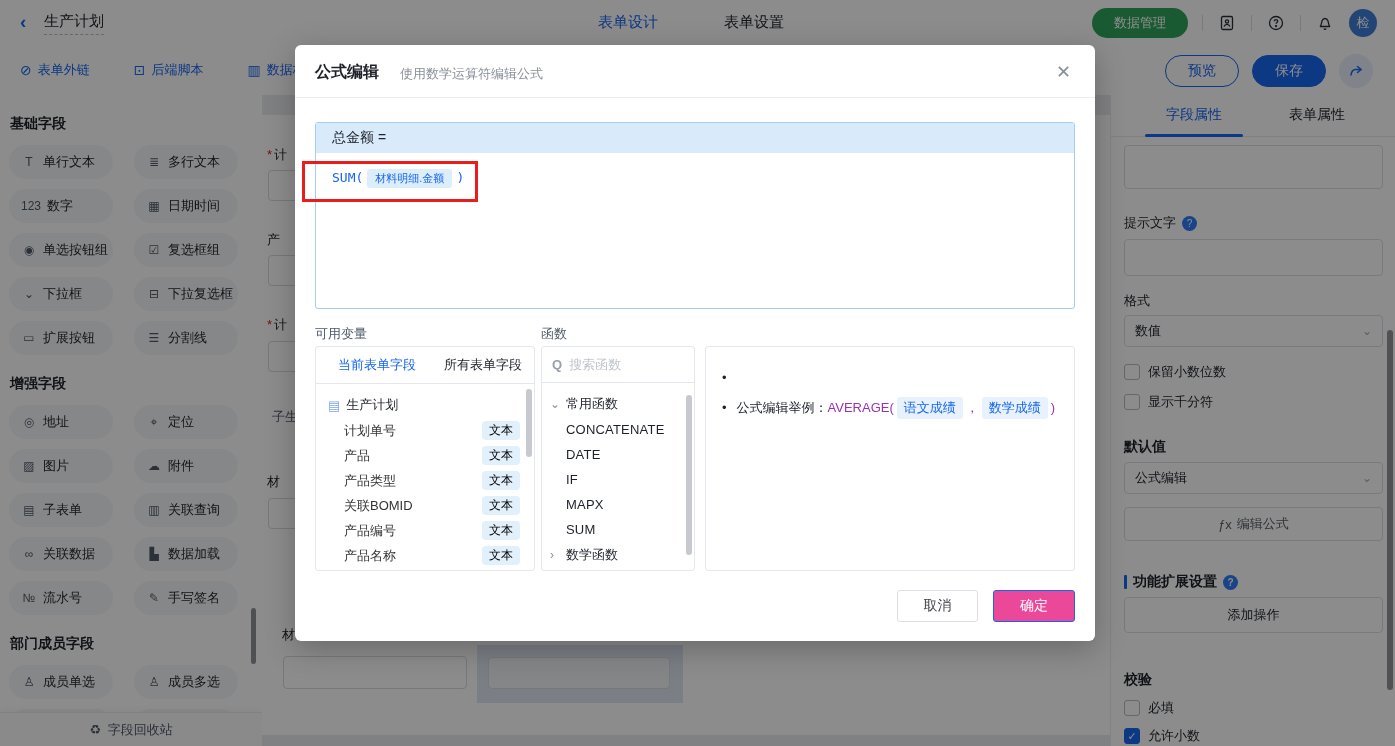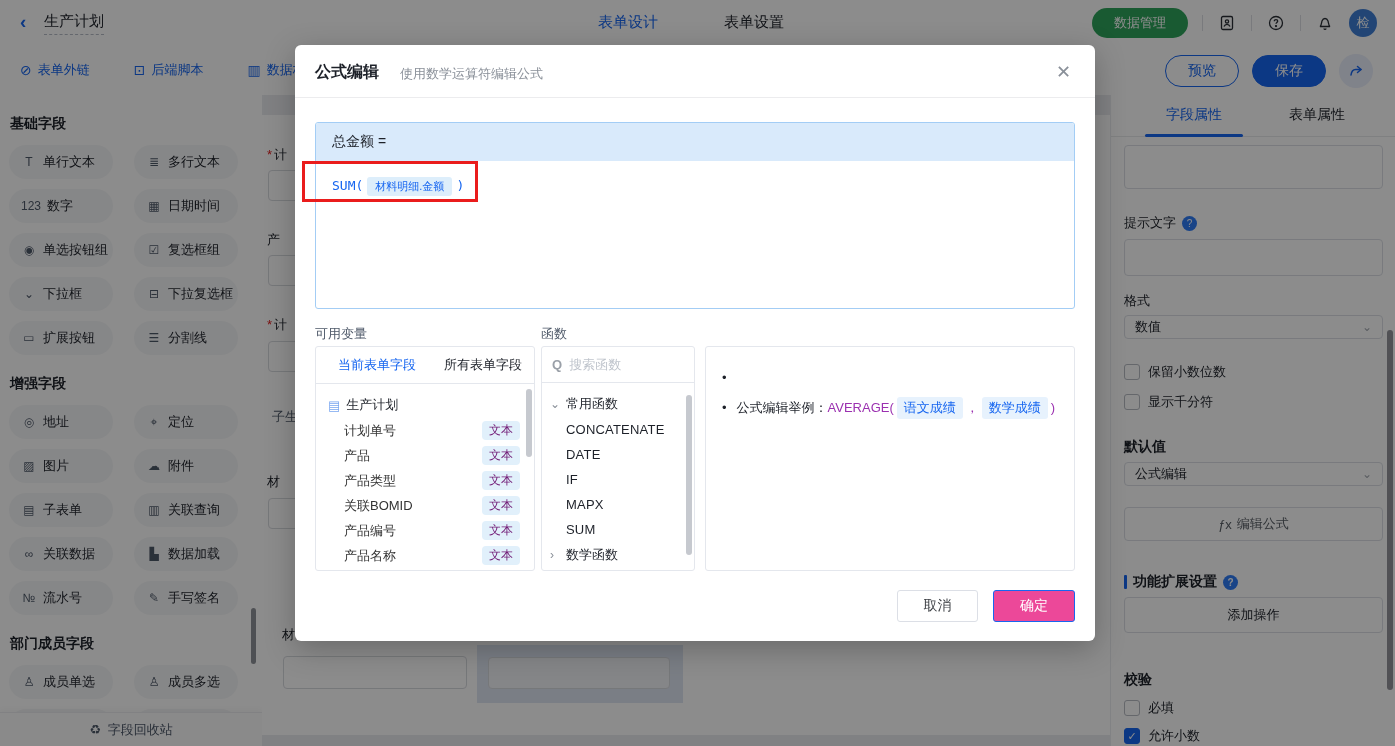--- a/index.html
+++ b/index.html
@@ -59,38 +59,38 @@
   .rightbar{position:absolute;left:1110px;top:95px;width:285px;height:651px;background:#fff;border-left:1px solid #ebedf0;z-index:1;}
   .rb-tabs{position:absolute;left:0;top:0;width:285px;height:42px;border-bottom:1px solid #e8e9eb;}
   .rb-tab{position:absolute;top:11px;font-size:14px;cursor:pointer;}
   .rb-tab-0{left:55px;color:#1766f0;}
   .rb-tab-1{left:178px;color:#1d2129;}
   .rb-underline{position:absolute;left:34px;top:39px;width:98px;height:3px;background:#1766f0;border-radius:2px;}
   .rb-input{position:absolute;left:13px;width:259px;border:1px solid #dcdfe6;border-radius:4px;background:#fff;font-size:13px;padding:0 10px;color:#1d2129;}
   .rb-label{position:absolute;left:13px;font-size:13px;color:#1d2129;display:flex;align-items:center;gap:6px;}
   .rb-label.bold{font-weight:700;font-size:14px;}
   .help-dot{width:15px;height:15px;border-radius:50%;background:#2e7cf6;color:#fff;font-size:10px;display:flex;align-items:center;justify-content:center;}
-  .rb-select{position:absolute;left:13px;width:259px;height:24px;border:1px solid #dcdfe6;border-radius:4px;background:#fff;font-size:13px;color:#1d2129;display:flex;align-items:center;padding:0 10px;justify-content:space-between;cursor:pointer;}
+  .rb-select{position:absolute;left:13px;width:259px;height:32px;border:1px solid #dcdfe6;border-radius:4px;background:#fff;font-size:13px;color:#1d2129;display:flex;align-items:center;padding:0 10px;justify-content:space-between;cursor:pointer;}
   .rb-select .chev{color:#a6abb3;font-size:12px;}
   .cb-row{position:absolute;left:13px;display:flex;align-items:center;gap:8px;font-size:13px;color:#1d2129;cursor:pointer;}
   .cb{width:16px;height:16px;border:1px solid #b8bcc4;border-radius:3px;background:#fff;display:flex;align-items:center;justify-content:center;font-size:11px;color:#fff;}
   .cb.checked{background:#1766f0;border-color:#1766f0;}
   .rb-btn{position:absolute;left:13px;width:259px;height:34px;border:1px solid #dcdfe6;border-radius:4px;background:#fff;font-size:13px;color:#595f66;display:flex;align-items:center;justify-content:center;gap:5px;cursor:pointer;}
   .accent-bar{width:3px;height:14px;background:#1766f0;border-radius:1px;display:inline-block;}
 
   
   .overlay{position:absolute;left:0;top:0;width:1395px;height:746px;background:rgba(0,0,0,0.45);z-index:10;}
   .modal{position:absolute;left:295px;top:45px;width:800px;height:596px;background:#fff;border-radius:6px;box-shadow:0 8px 30px rgba(0,0,0,0.25);z-index:20;}
   .modal-header{position:absolute;left:0;top:0;width:800px;height:53px;border-bottom:1px solid #ececee;}
   .modal-title{position:absolute;left:20px;top:17px;font-size:16px;font-weight:700;color:#1d2129;}
   .modal-subtitle{position:absolute;left:105px;top:20px;font-size:13px;color:#8a9099;}
   .modal-close{position:absolute;right:24px;top:16px;font-size:18px;color:#8a9099;cursor:pointer;}
 
   .formula-box{position:absolute;left:20px;top:77px;width:760px;height:187px;border:1px solid #a3cdf5;border-radius:3px;background:#fff;overflow:hidden;}
-  .formula-bar{height:38px;background:#d9eafb;display:flex;align-items:center;padding-left:16px;font-size:14px;color:#1d2129;}
+  .formula-bar{height:30px;background:#d9eafb;display:flex;align-items:center;padding-left:16px;font-size:14px;color:#1d2129;}
   .formula-body{padding:16px;font-size:13px;}
   .code{font-family:"DejaVu Sans Mono",monospace;color:#1766f0;font-size:13px;}
   .chip{display:inline-block;background:#ddeefb;color:#1766f0;border-radius:3px;padding:2px 8px;font-size:11px;margin:0 4px;}
   .red-annotation{position:absolute;left:302px;top:161px;width:176px;height:41px;border:3px solid #ea1c1c;z-index:30;}
 
   .pane-label{position:absolute;font-size:13px;color:#4e5969;}
   .vars-label{left:20px;top:280px;}
   .fns-label{left:246px;top:280px;}
   .pane{position:absolute;top:301px;height:225px;border:1px solid #e4e7ed;border-radius:3px;background:#fff;overflow:hidden;}
   .vars-pane{left:20px;width:220px;}
@@ -100,21 +100,21 @@
   .vars-tabs{height:37px;border-bottom:1px solid #e4e7ed;display:flex;align-items:center;}
   .vars-tab{font-size:13px;cursor:pointer;}
   .vars-tab.active{color:#1766f0;}
   .vars-tab.idle{color:#1d2129;}
   .vars-tab-0{margin-left:22px;}
   .vars-tab-1{margin-left:28px;}
   .tree{padding-top:8px;}
   .tree-root{display:flex;align-items:center;gap:6px;padding:4px 0 4px 12px;font-size:13px;color:#1d2129;cursor:pointer;}
   .tree-root .doc-ico{color:#7aa7f0;font-size:13px;}
   .tree-row{display:flex;align-items:center;justify-content:space-between;padding:3px 14px 3px 28px;font-size:13px;color:#333;cursor:pointer;}
-  .type-badge{background:#e1f0fb;color:#701a75;font-size:12px;border-radius:4px;padding:1px 7px;}
+  .type-badge{background:#e1f0fb;color:#000000;font-size:12px;border-radius:4px;padding:1px 7px;}
   .pane-scroll{position:absolute;right:2px;width:6px;border-radius:3px;background:#c6c9cf;}
   .vars-scroll{top:42px;height:68px;}
   .fns-scroll{top:48px;height:160px;}
 
   .fn-search{height:36px;border-bottom:1px solid #e4e7ed;display:flex;align-items:center;padding-left:10px;gap:7px;}
   .fn-search .mag{color:#9aa0a8;font-size:13px;font-weight:700;}
   .fn-search input{border:none;outline:none;width:100px;font-size:13px;color:#1d2129;}
   .fn-search input::placeholder{color:#bfc4cc;}
   .fn-list{padding-top:8px;}
   .fn-group-row{display:flex;align-items:center;gap:6px;padding:4px 0 4px 8px;font-size:13px;color:#1d2129;cursor:pointer;}

